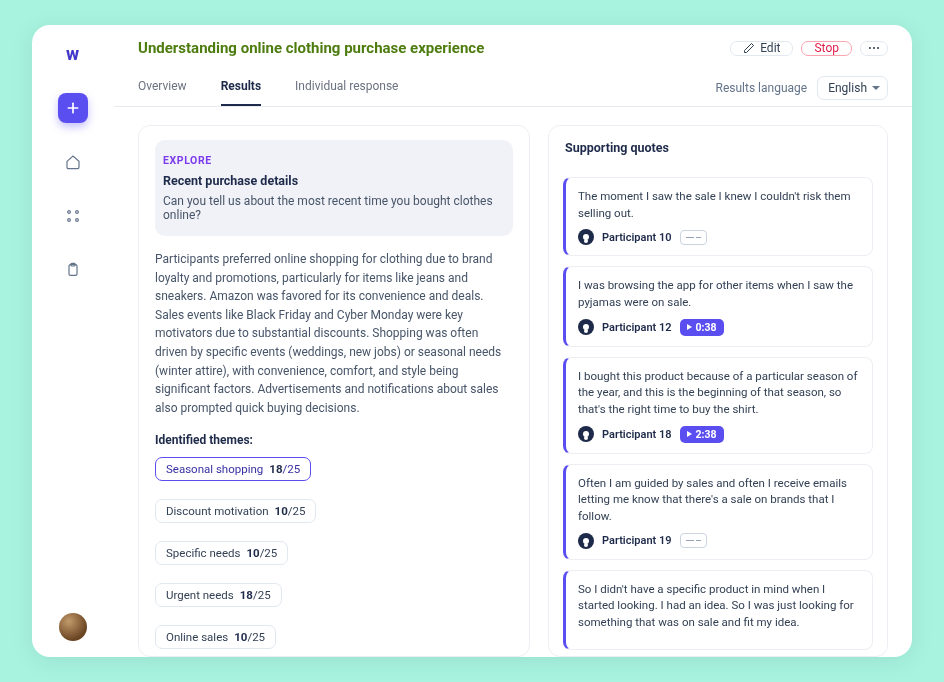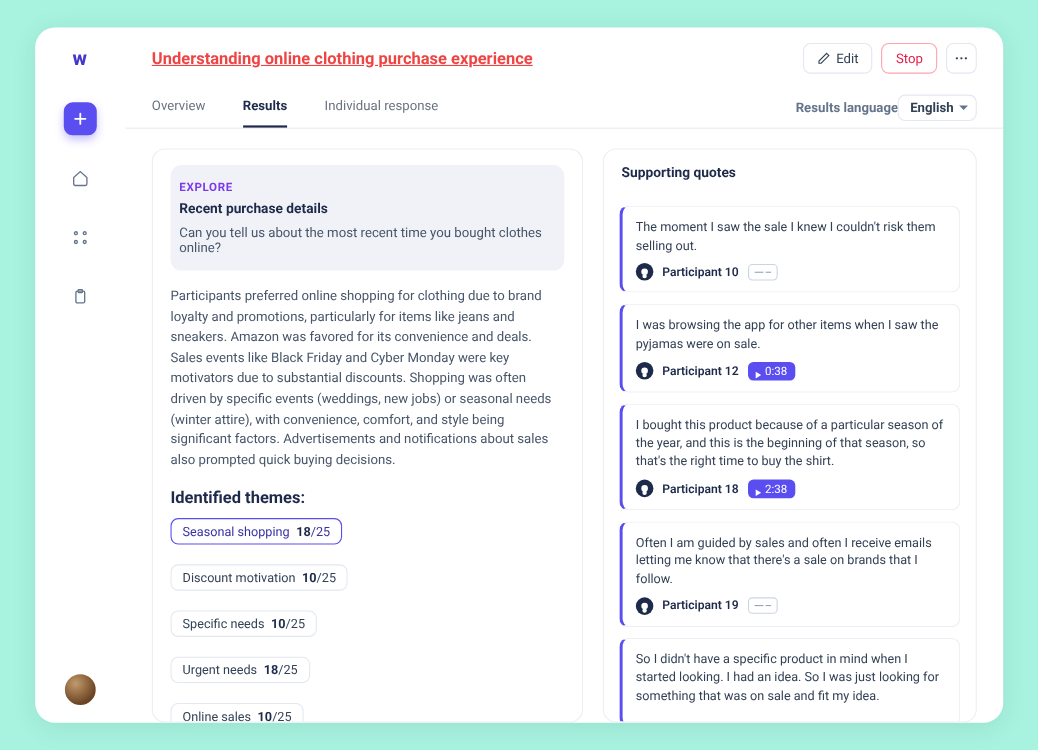--- a/index.html
+++ b/index.html
@@ -72,26 +72,25 @@
     min-width: 0;
   }
   .header {
     display: flex;
     align-items: center;
     padding: 14px 24px 10px 24px;
   }
   .title {
     font-size: 15px;
     font-weight: 700;
-    color: #ef4444;
+    color: #4d7c0f;
     flex: 1;
-    text-decoration: underline;
   }
   .hbtn {
-    height: 28px;
+    height: 15px;
     padding: 0 12px;
     border: 1px solid #e2e8f0;
     border-radius: 7px;
     background: #fff;
     font-size: 12px;
     display: inline-flex;
     align-items: center;
     gap: 5px;
     margin-left: 8px;
     cursor: pointer;
@@ -122,22 +121,22 @@
     color: #1e2a4a;
     font-weight: 700;
     border-bottom-color: #1e2a4a;
   }
   .lang {
     margin-left: auto;
     display: flex;
     align-items: center;
     font-size: 12px;
     color: #64748b;
+    gap: 10px;
     padding-bottom: 6px;
-    font-weight: bold;
   }
   .lang-select {
     border:1px solid #e2e8f0;
     border-radius:7px;
     padding:4px 20px 4px 10px;
     font-size:12px;
     position:relative;
     cursor:pointer;
     color:#334155;
     text-align:right;
@@ -192,21 +191,21 @@
     color:#1e2a4a;
     margin: 2px 0 6px 0;
   }
   .bodytext {
     font-size:12px;
     line-height:1.55;
     color:#475569;
     margin-bottom:16px;
   }
   .themes-label {
-    font-size:15px;
+    font-size:12px;
     font-weight:700;
     color:#1e2a4a;
     margin-bottom:10px;
   }
   .themes {
     display:flex;
     flex-direction:column;
     gap:18px;
     align-items:flex-start;
   }
@@ -264,24 +263,24 @@
     color:#1e2a4a;
     font-weight:600;
   }
   .pill {
     background:#5b4ef0;
     color:#fff;
     border-radius:5px;
     padding:2px 7px;
     font-size:10.5px;
     display:inline-flex;
-    align-items:flex-end;
+    align-items:center;
     gap:4px;
     cursor:pointer;
-    font-weight:400;
+    font-weight:700;
   }
   .pill .tri{
     width:0;height:0;border-top:3.5px solid transparent;border-bottom:3.5px solid transparent;border-left:5px solid #fff;
   }
   .kbd {
     border:1px solid #cbd5e1;
     border-radius:4px;
     padding:0 5px;
     font-size:9px;
     color:#64748b;

